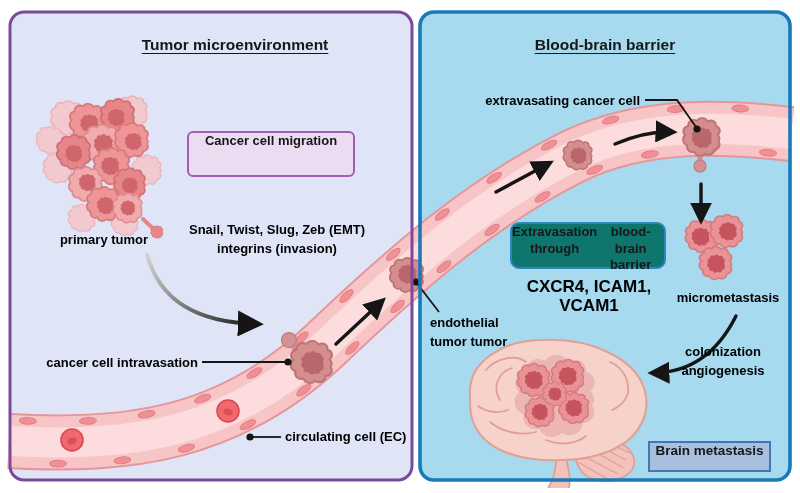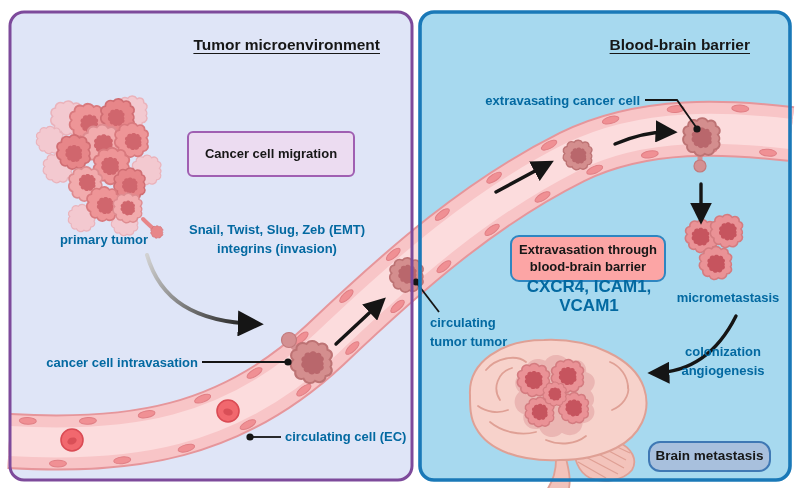--- a/index.html
+++ b/index.html
@@ -28,36 +28,36 @@
   .arrgrad{fill:none;stroke:url(#gA);stroke-width:4;stroke-linecap:round;marker-end:url(#ah);}
   .ptr{fill:none;stroke:#151515;stroke-width:1.8;}
   .dot{fill:#151515;}
 
   .pb-left{fill:none;stroke:#7d4a9b;stroke-width:3;}
   .pb-right{fill:none;stroke:#1a79b8;stroke-width:3.6;}
 
   .gyri{fill:none;stroke:#dfa095;stroke-width:1.8;stroke-linecap:round;}
 
   
-  .lbl{position:absolute;font-weight:700;font-size:13px;line-height:18.5px;color:#0369a1;}
+  .lbl{position:absolute;font-weight:700;font-size:13px;line-height:18.5px;color:#000000;}
   .ctr{text-align:center;}
   .rgt{text-align:right;}
   .title{position:absolute;font-weight:700;font-size:15.5px;color:#171717;
-         text-decoration:underline;text-underline-offset:3px;text-align:right;}
-  .bx{position:absolute;box-sizing:border-box;display:flex;flex-direction:column;
+         text-decoration:underline;text-underline-offset:3px;text-align:center;}
+  .bx{position:absolute;box-sizing:border-box;display:flex;flex-direction:row;
       justify-content:center;text-align:center;font-weight:700;font-size:13px;
       line-height:16.5px;color:#171717;}
   .bx span{display:block;}
   .lbl span{display:block;}
   #migration-box{left:187px;top:131px;width:168px;height:46px;background:#ecdcf1;
       border:2px solid #a05fb2;border-radius:6px;}
-  #extravasation-box{left:510px;top:222px;width:156px;height:47px;background:#fca5a5;
-      border:2px solid #2e86c1;border-radius:9px;margin-top:13px;}
+  #extravasation-box{left:510px;top:222px;width:156px;height:47px;background:#0f766e;
+      border:2px solid #2e86c1;border-radius:9px;}
   #brain-metastasis-badge{left:648px;top:441px;width:123px;height:31px;background:#a8c0dd;
-      border:2px solid #3f78b4;border-radius:12px;font-size:13.5px;}
+      border:2px solid #3f78b4;border-radius:0;font-size:13.5px;}
 </style>
 </head>
 <body>
 
 <div class="stage">
 
 <svg viewBox="0 0 800 493" width="800" height="493">
   <defs>
     <path id="blob" d="M 9.6 -1.4 C 11.6 -3.2 11 -6 8.4 -6.6 C 8.6 -9.6 5.8 -10.8 3.6 -9.4 C 2 -12 -1.6 -12 -3 -9.8 C -6 -11.2 -8.6 -9.4 -8.4 -6.6 C -11.4 -6.2 -12.2 -3 -10.2 -1.2 C -12.4 0.8 -11.6 4.2 -9 5 C -9.6 7.8 -7.2 9.8 -4.6 9 C -3.6 11.6 -0.2 12.2 1.6 10.2 C 4.2 11.8 7.2 10.4 7.4 7.6 C 10.2 7.4 11.6 4.6 10 2.6 C 11 1.4 10.6 -0.4 9.6 -1.4 Z"></path>
     <marker id="ah" viewBox="0 0 10 10" refX="7" refY="5" markerWidth="6.5" markerHeight="6.5" orient="auto-start-reverse">
@@ -316,21 +316,21 @@
 <div class="lbl rgt" style="left:450px;top:92px;width:190px;">extravasating cancer cell</div>
 
 <div id="extravasation-box" class="bx">
   <span>Extravasation through</span>
   <span>blood-brain barrier</span>
 </div>
 
 <div class="lbl ctr" style="left:505px;top:278px;width:168px;font-size:17px;">CXCR4, ICAM1, VCAM1</div>
 
 <div class="lbl" style="left:430px;top:314px;">
-  <span>circulating</span>
+  <span>endothelial</span>
   <span>tumor tumor</span>
 </div>
 
 <div class="lbl ctr" style="left:648px;top:289px;width:160px;">micrometastasis</div>
 
 <div class="lbl ctr" style="left:642px;top:343px;width:162px;">
   <span>colonization</span>
   <span>angiogenesis</span>
 </div>
 

